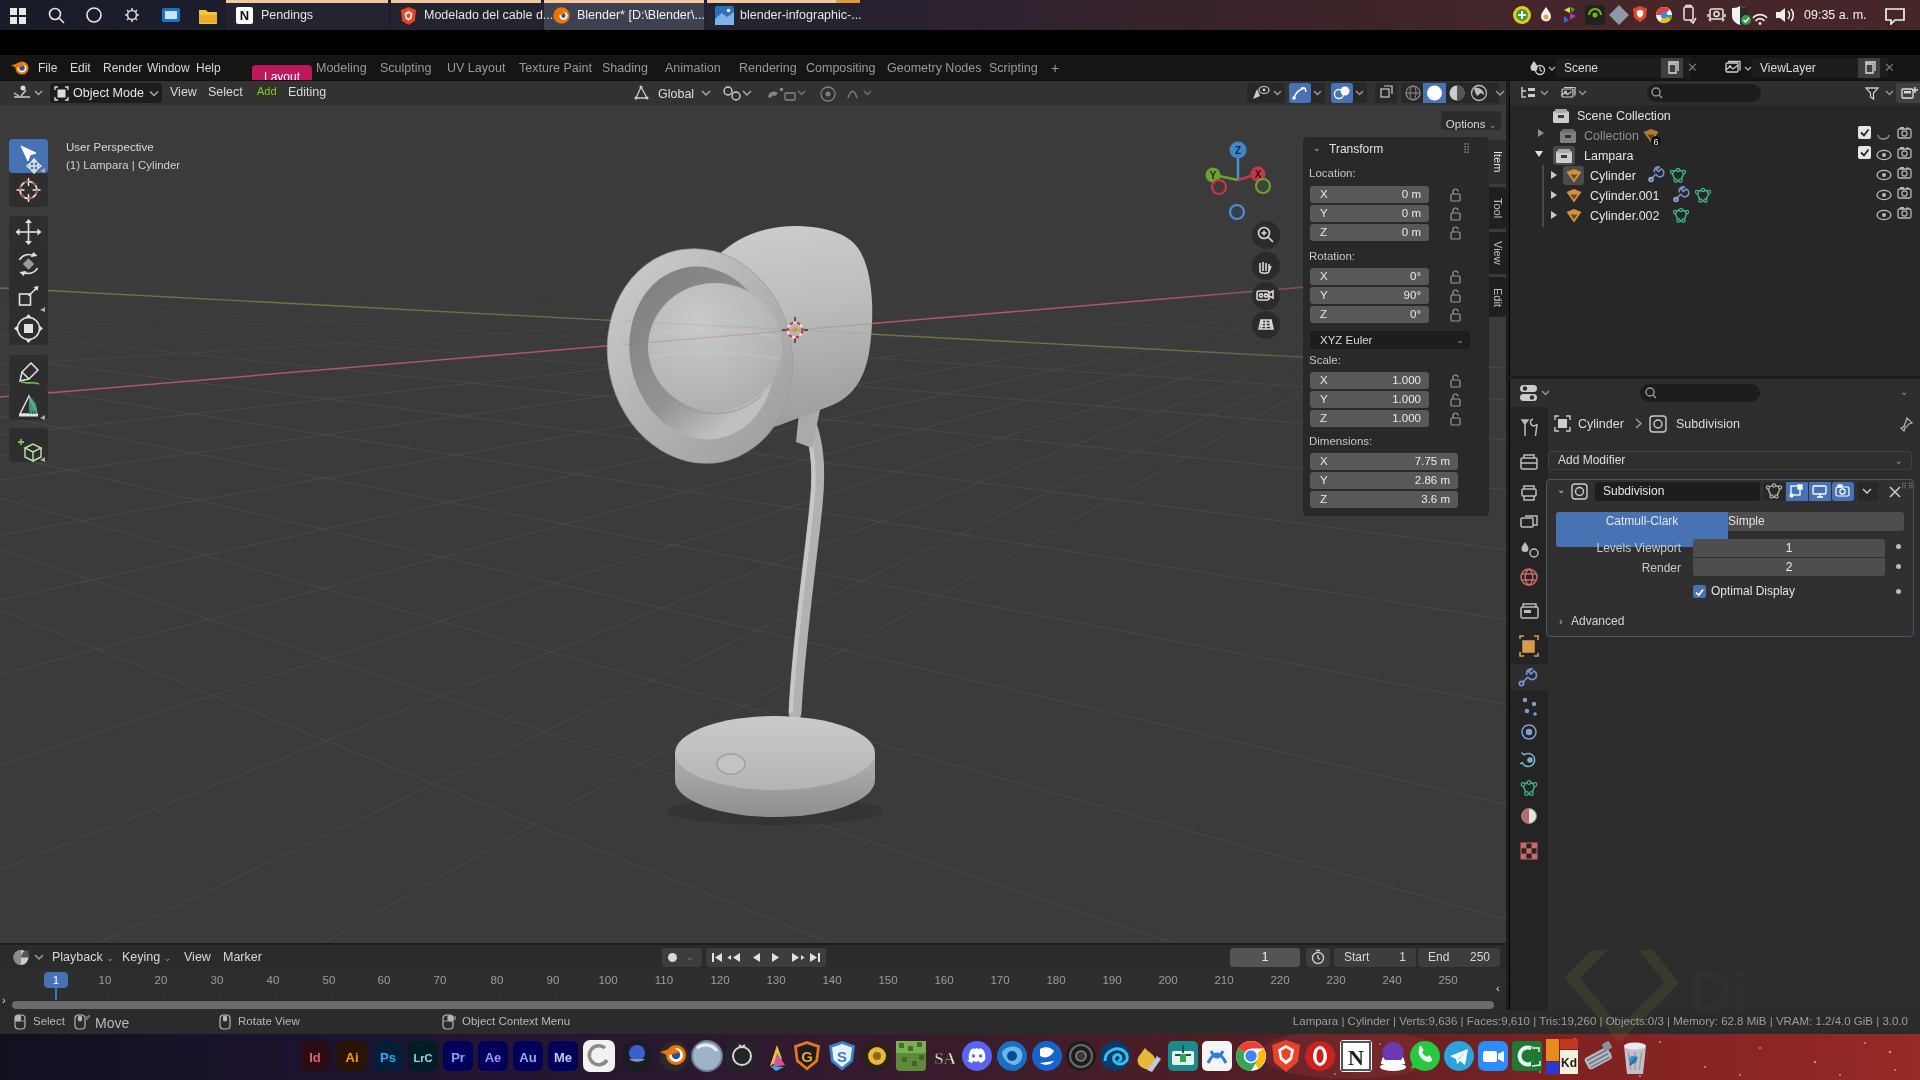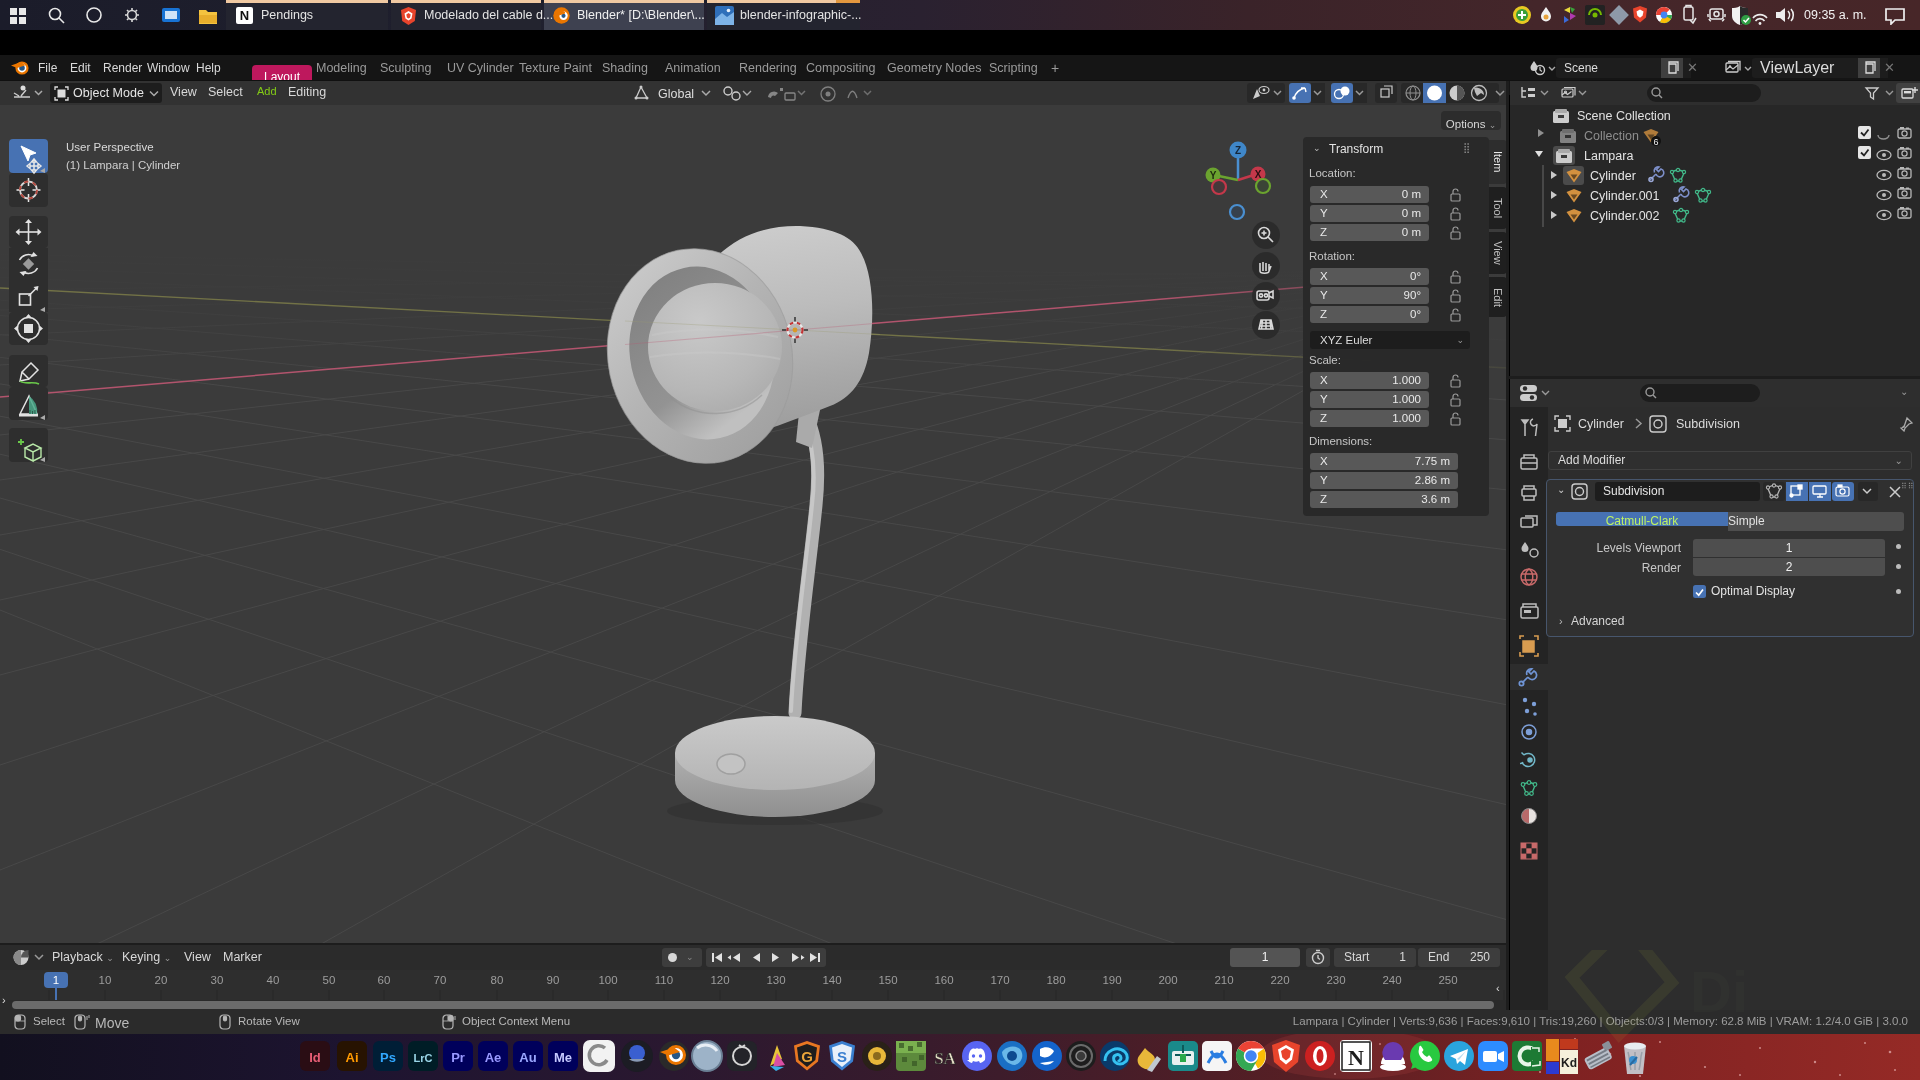--- a/index.html
+++ b/index.html
@@ -143,21 +143,21 @@
         <circle cx="12" cy="10" r="5.5" fill="none" stroke="#ea7600" stroke-width="2.2"></circle>
       </svg>
   <div class="abs txt" style="left:38px;top:6px;font-size:12px;color:#d9d9d9">File</div>
   <div class="abs txt" style="left:70px;top:6px;font-size:12px;color:#d9d9d9">Edit</div>
   <div class="abs txt" style="left:103px;top:6px;font-size:12px;color:#d9d9d9">Render</div>
   <div class="abs txt" style="left:147px;top:6px;font-size:12px;color:#d9d9d9">Window</div>
   <div class="abs txt" style="left:196px;top:6px;font-size:12px;color:#d9d9d9">Help</div>
   <div class="abs" style="left:252px;top:10px;height:24px;background:#be185d;border-radius:4px 4px 0 0;padding:5px 12px 0;font-size:12px;color:#fff">Layout</div>
   <div class="abs txt" style="left:316px;top:6px;font-size:12.5px;color:#9a9a9a">Modeling</div>
   <div class="abs txt" style="left:380px;top:6px;font-size:12.5px;color:#9a9a9a">Sculpting</div>
-  <div class="abs txt" style="left:447px;top:6px;font-size:12.5px;color:#9a9a9a">UV Cylinder</div>
+  <div class="abs txt" style="left:447px;top:6px;font-size:12.5px;color:#9a9a9a">UV Layout</div>
   <div class="abs txt" style="left:519px;top:6px;font-size:12.5px;color:#9a9a9a">Texture Paint</div>
   <div class="abs txt" style="left:602px;top:6px;font-size:12.5px;color:#9a9a9a">Shading</div>
   <div class="abs txt" style="left:665px;top:6px;font-size:12.5px;color:#9a9a9a">Animation</div>
   <div class="abs txt" style="left:739px;top:6px;font-size:12.5px;color:#9a9a9a">Rendering</div>
   <div class="abs txt" style="left:806px;top:6px;font-size:12.5px;color:#9a9a9a">Compositing</div>
   <div class="abs txt" style="left:887px;top:6px;font-size:12.5px;color:#9a9a9a">Geometry Nodes</div>
   <div class="abs txt" style="left:989px;top:6px;font-size:12.5px;color:#9a9a9a">Scripting</div>
   <div class="abs txt" style="left:1051px;top:5px;font-size:14px;color:#9a9a9a">+</div>
 
   <svg class="abs" style="left:1526px;top:4px" width="30" height="18" viewBox="0 0 30 18">
@@ -171,21 +171,21 @@
           <path d="M8 6 h7 v9 h-7 Z M8 6 v-2 h7 M15 4 h2 v9" fill="none" stroke="#ddd" stroke-width="1.3"></path>
         </svg></div>
   <div class="abs txt" style="left:1687px;top:5px;color:#777;font-size:13px">✕</div>
   <svg class="abs" style="left:1722px;top:4px" width="30" height="18" viewBox="0 0 30 18">
         <rect x="4" y="4" width="12" height="9" rx="1" fill="none" stroke="#ccc" stroke-width="1.3"></rect>
         <path d="M6 2.5 h12 v9" fill="none" stroke="#ccc" stroke-width="1.3"></path>
         <circle cx="8" cy="7.5" r="1.2" fill="#ccc"></circle>
         <path d="M4 11 l4-3.5 3 2.5 5-4" fill="none" stroke="#ccc" stroke-width="1.2"></path>
         <path d="M23 8 l3 3 3-3" fill="none" stroke="#aaa" stroke-width="1.4"></path>
       </svg>
-  <div class="abs" style="left:1752px;top:3px;width:136px;height:20px;background:#1d1d1d;border-radius:3px 0 0 3px;color:#dcdcdc;font-size:16px;line-height:20px;padding-left:8px">ViewLayer</div>
+  <div class="abs" style="left:1752px;top:3px;width:136px;height:20px;background:#1d1d1d;border-radius:3px 0 0 3px;color:#dcdcdc;font-size:12px;line-height:20px;padding-left:8px">ViewLayer</div>
   <div class="abs" style="left:1858px;top:3px;width:22px;height:20px;background:#3f3f3f"><svg width="22" height="20" viewBox="0 0 22 20">
           <path d="M8 6 h7 v9 h-7 Z M8 6 v-2 h7 M15 4 h2 v9" fill="none" stroke="#ddd" stroke-width="1.3"></path>
         </svg></div>
   <div class="abs txt" style="left:1884px;top:5px;color:#777;font-size:13px">✕</div>
 </div>
 
 <div class="abs" style="left:0;top:81px;width:1508px;height:24px;background:#323232">
   <svg class="abs" style="left:10px;top:2px" width="36" height="20" viewBox="0 0 36 20">
         <circle cx="13" cy="5" r="2.5" fill="#ddd"></circle>
         <path d="M4 14 h16 M4 10 l5 3 M16 7 l-5 6" stroke="#ccc" stroke-width="1.4" fill="none"></path>
@@ -861,21 +861,21 @@
             <circle cx="79.5" cy="9.5" r="2.6"></circle>
             <rect x="75" y="3" width="4" height="2" fill="#fff"></rect>
           </g>
       <rect x="95" y="0" width="20" height="19" rx="3" fill="#282828"></rect>
       <path d="M100 7 l4 4 4-4" fill="none" stroke="#ccc" stroke-width="1.5"></path>
     </svg>
     <svg class="abs" style="left:340px;top:4px" width="16" height="16" viewBox="0 0 16 16">
           <path d="M3 3 l10 10 M13 3 L3 13" stroke="#ccc" stroke-width="1.5"></path>
         </svg>
     <div class="abs txt" style="left:354px;top:2px;font-size:8px;color:#888;letter-spacing:1px">⠿⠿</div>
-    <div class="abs" style="left:9px;top:32px;width:172px;height:14px;background:#4772b3;border-radius:3px 0 0 3px;color:#bef264;font-size:12px;text-align:center;line-height:19px">Catmull-Clark</div>
+    <div class="abs" style="left:9px;top:32px;width:172px;height:35px;background:#4772b3;border-radius:3px 0 0 3px;color:#e5e5e5;font-size:12px;text-align:center;line-height:19px">Catmull-Clark</div>
     <div class="abs" style="left:181px;top:32px;width:176px;height:19px;background:#4e4e4e;border-radius:0 3px 3px 0;color:#e2e2e2;font-size:12px;text-align:left;line-height:19px">Simple</div>
     <div class="abs txt" style="left:48px;top:61px;width:86px;text-align:right;font-size:12px;color:#c8c8c8">Levels Viewport</div>
     <div class="abs" style="left:146px;top:59px;width:192px;height:18px;background:#4e4e4e;border-radius:3px 3px 0 0;color:#f0f0f0;font-size:12px;text-align:center;line-height:18px">1</div>
     <div class="abs txt" style="left:48px;top:81px;width:86px;text-align:right;font-size:12px;color:#c8c8c8">Render</div>
     <div class="abs" style="left:146px;top:78px;width:192px;height:18px;background:#4e4e4e;border-radius:0 0 3px 3px;color:#f0f0f0;font-size:12px;text-align:center;line-height:18px">2</div>
     <div class="abs" style="left:146px;top:105px;width:13px;height:13px;background:#4772b3;border-radius:2.5px"><svg width="13" height="13" viewBox="0 0 13 13">
             <path d="M3 6.5 l2.7 2.7 4.3-5.7" fill="none" stroke="#fff" stroke-width="1.7"></path>
           </svg></div>
     <div class="abs txt" style="left:164px;top:104px;font-size:12px;color:#e2e2e2">Optimal Display</div>
     <div class="abs txt" style="left:12px;top:135px;font-size:11px;color:#bbb">›</div>

